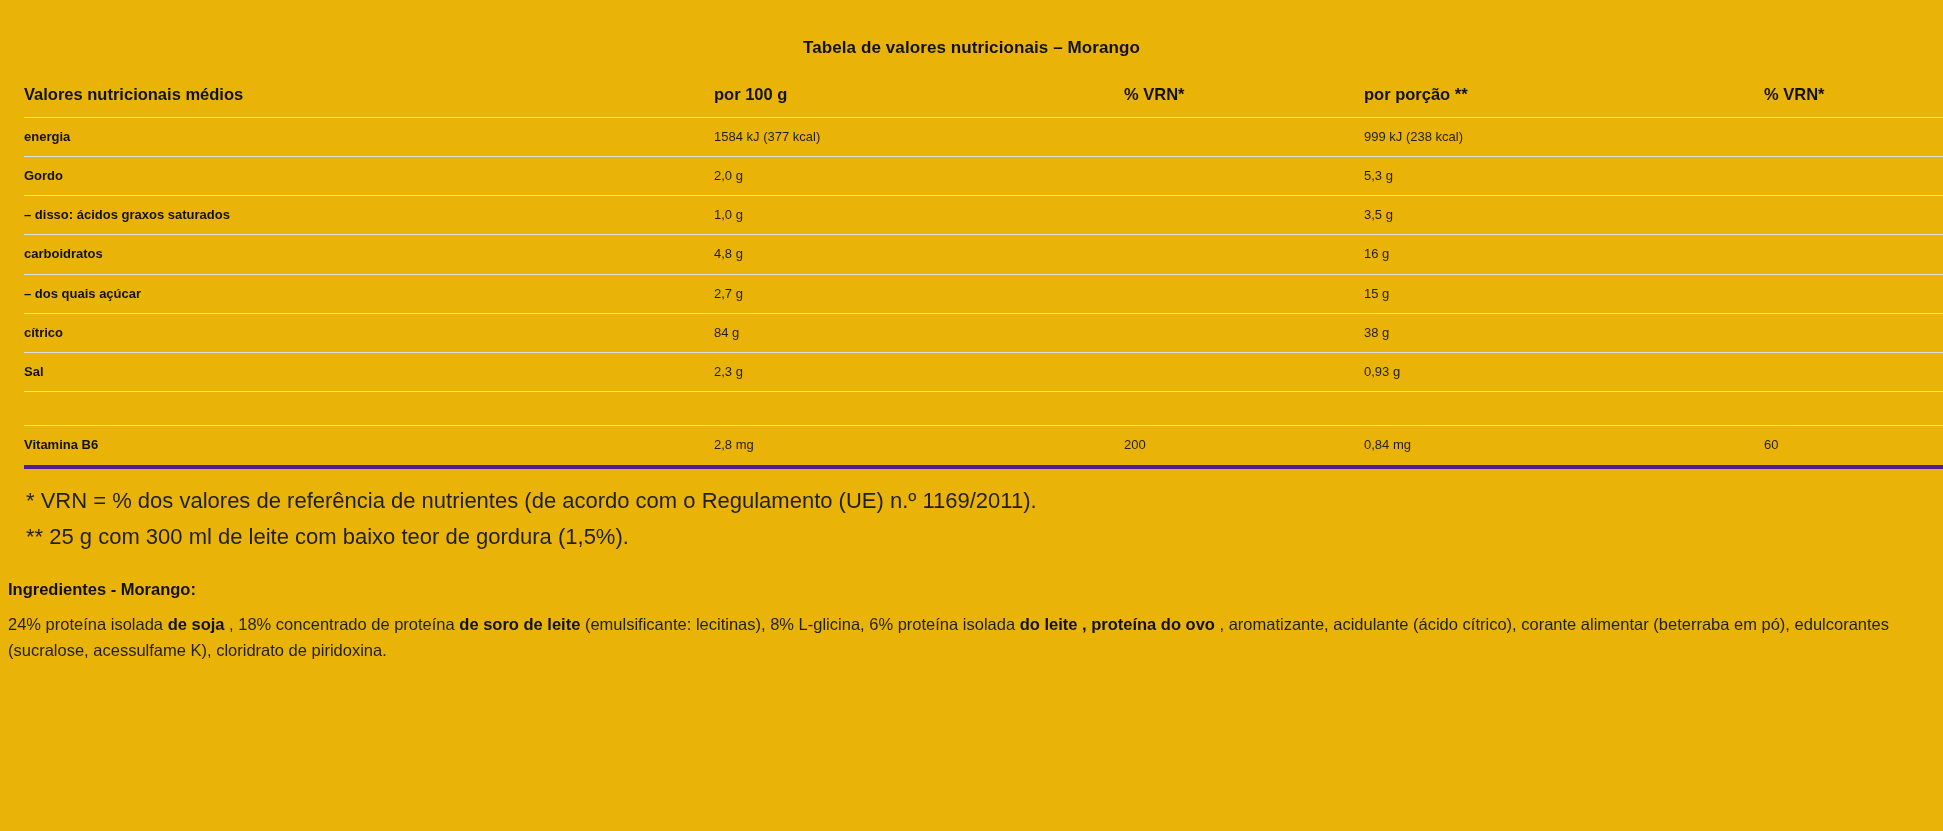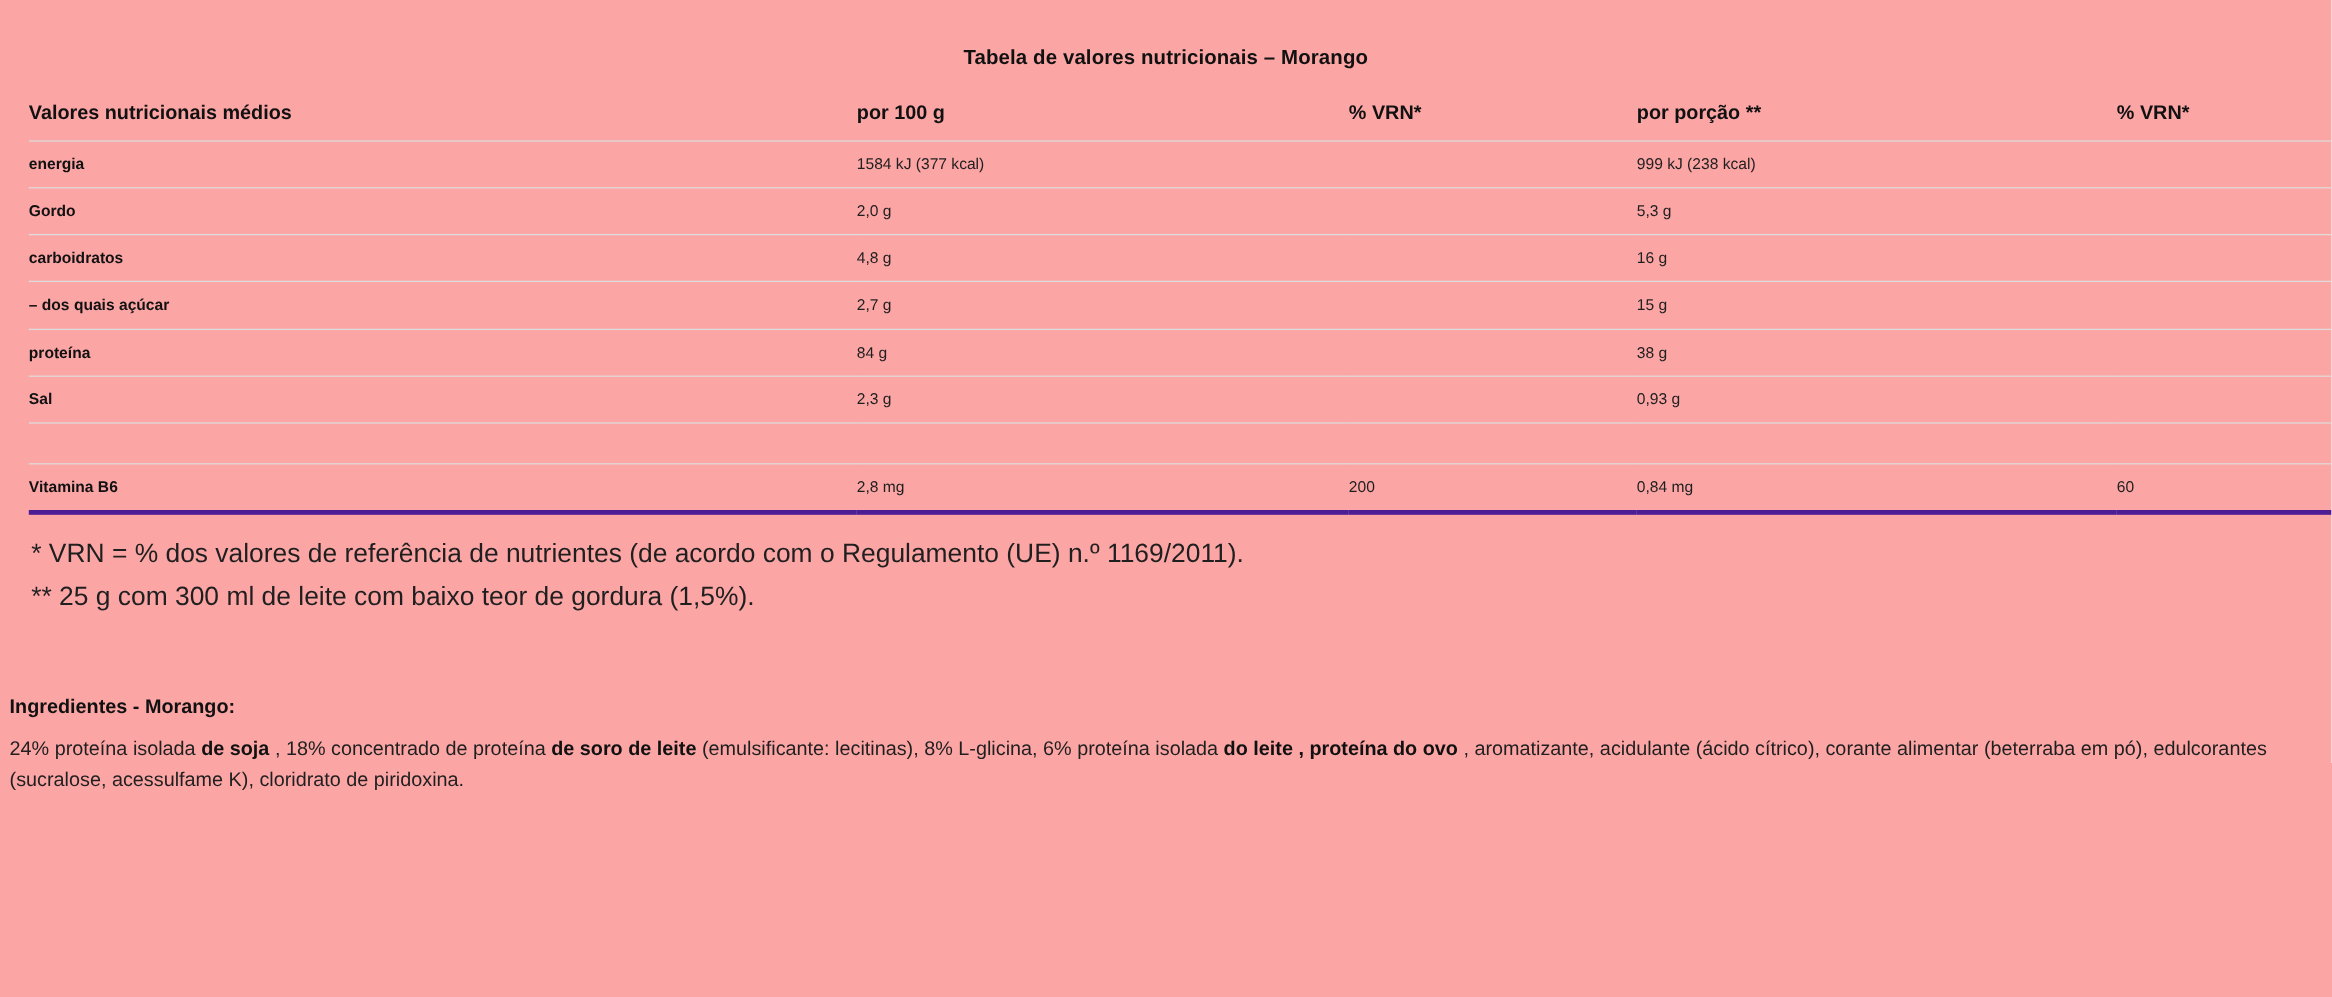--- a/index.html
+++ b/index.html
@@ -7,21 +7,21 @@
     margin: 0;
     padding: 0;
     background: #ffffff;
     font-family: "Liberation Sans", sans-serif;
     color: #1a1a1a;
   }
   .page {
     position: relative;
     width: 1943px;
     min-height: 831px;
-    background: #fca5a5;
+    background: #eab308;
     padding: 0;
     overflow: hidden;
   }
 
   .table-title {
     text-align: center;
     font-size: 17px;
     font-weight: bold;
     letter-spacing: 0.1px;
     padding: 38px 0 0 0;
@@ -135,35 +135,42 @@
         <td class="val"></td>
       </tr>
       <tr>
         <td class="label">Gordo</td>
         <td class="val">2,0 g</td>
         <td class="val"></td>
         <td class="val">5,3 g</td>
         <td class="val"></td>
       </tr>
       <tr>
+        <td class="label">– disso: ácidos graxos saturados</td>
+        <td class="val">1,0 g</td>
+        <td class="val"></td>
+        <td class="val">3,5 g</td>
+        <td class="val"></td>
+      </tr>
+      <tr>
         <td class="label">carboidratos</td>
         <td class="val">4,8 g</td>
         <td class="val"></td>
         <td class="val">16 g</td>
         <td class="val"></td>
       </tr>
       <tr>
         <td class="label">– dos quais açúcar</td>
         <td class="val">2,7 g</td>
         <td class="val"></td>
         <td class="val">15 g</td>
         <td class="val"></td>
       </tr>
       <tr>
-        <td class="label">proteína</td>
+        <td class="label">cítrico</td>
         <td class="val">84 g</td>
         <td class="val"></td>
         <td class="val">38 g</td>
         <td class="val"></td>
       </tr>
       <tr>
         <td class="label">Sal</td>
         <td class="val">2,3 g</td>
         <td class="val"></td>
         <td class="val">0,93 g</td>

